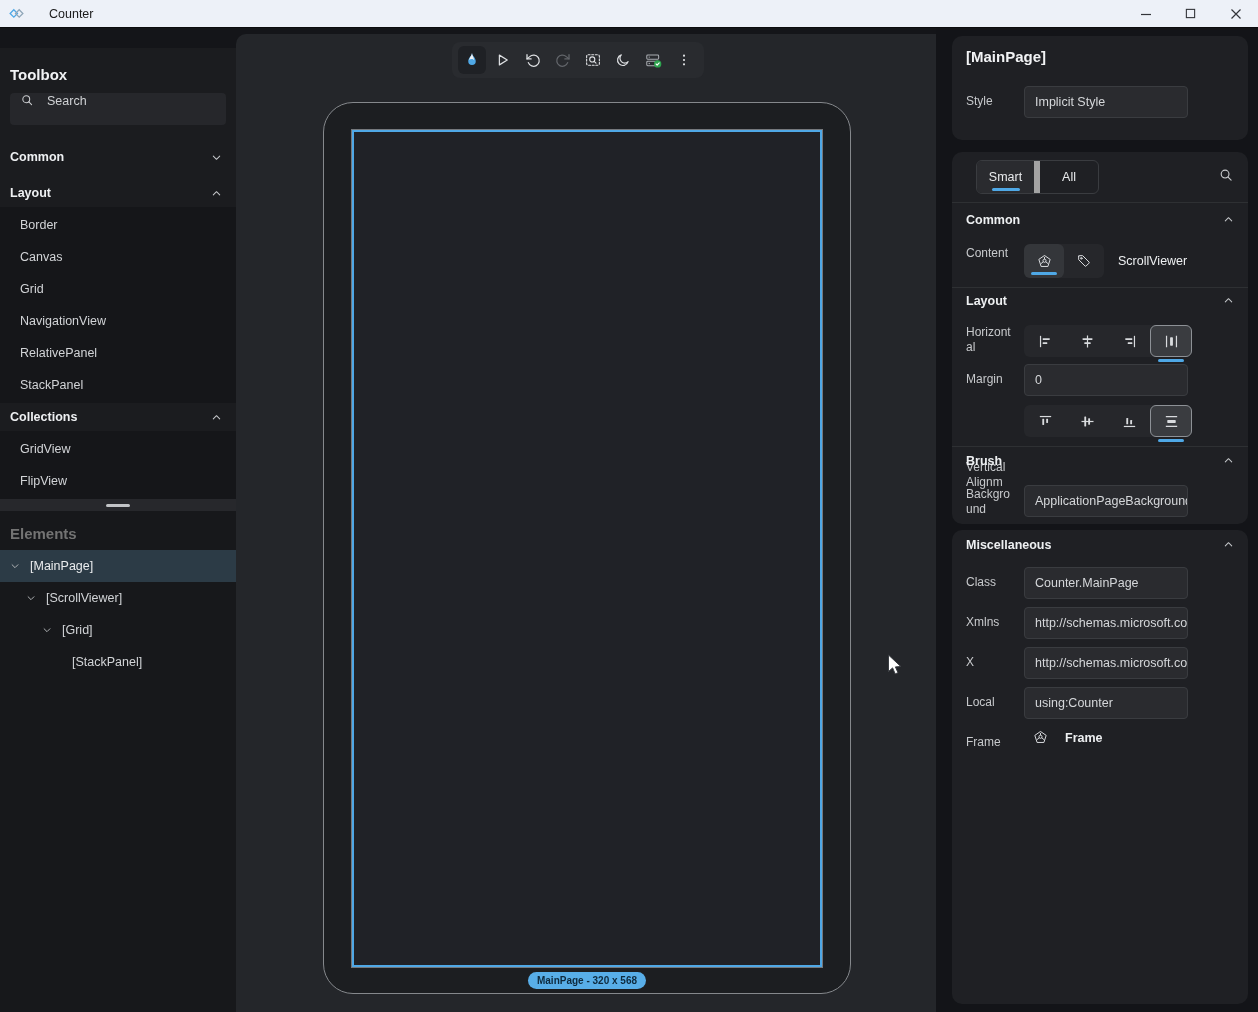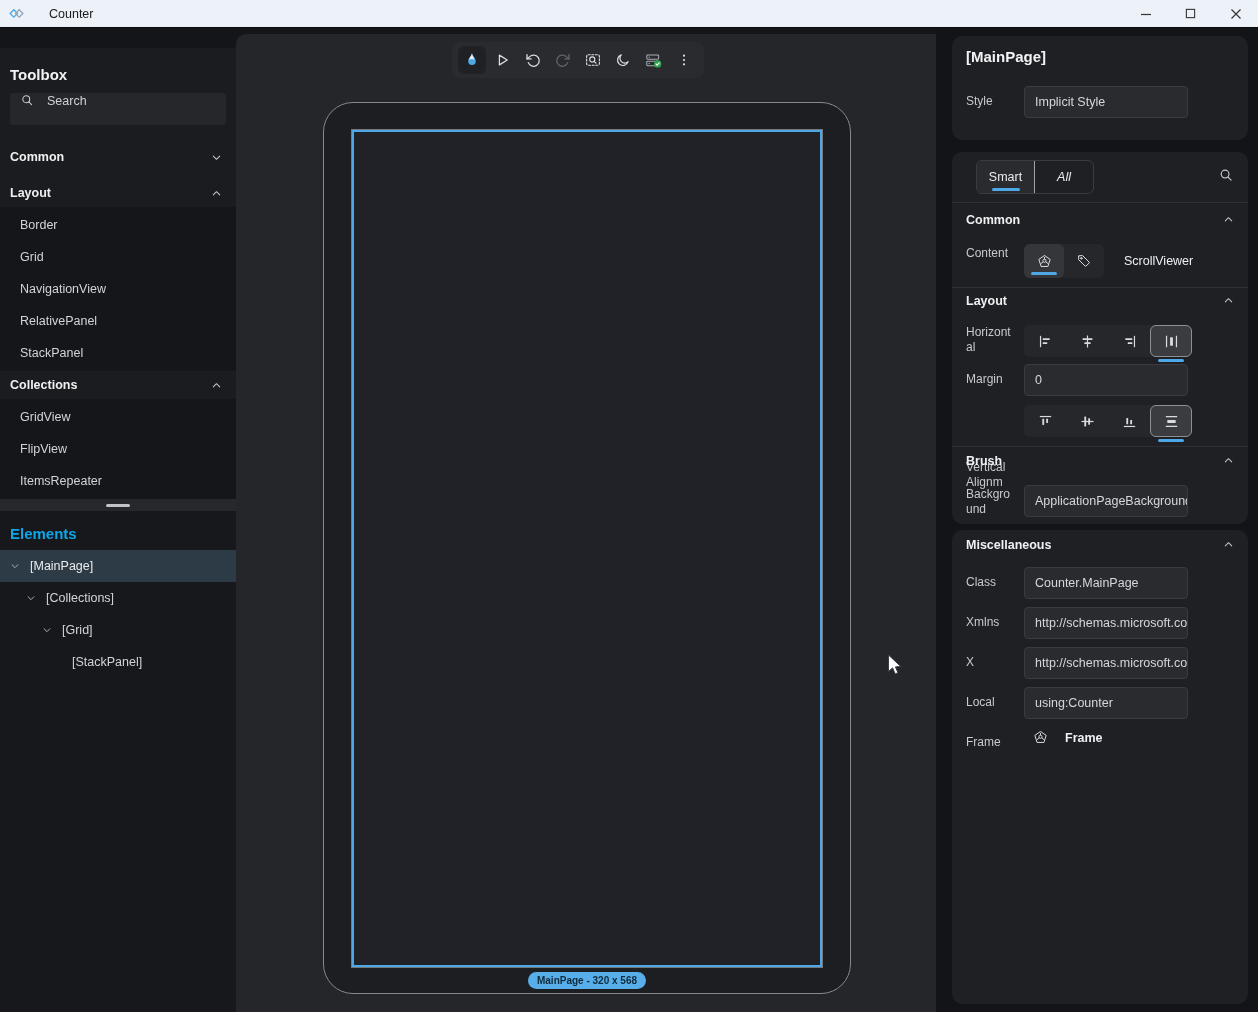--- a/index.html
+++ b/index.html
@@ -28,21 +28,21 @@
   .searchbox input::placeholder{color:#CFD1D4;opacity:1;}
   .sec-hdr{height:28px;display:flex;align-items:center;padding:0 14px 0 10px;
            font-size:12.5px;font-weight:bold;color:#EEF0F2;background:#1B1C1F;cursor:default;}
   .sec-hdr .chev{margin-left:auto;color:#C6C8CB;}
   .sec-hdr.first{margin-top:18px;}
   .tb-items{background:#151619;padding:2px 0;}
   .tb-item{height:32px;display:flex;align-items:center;padding-left:20px;
            font-size:12.5px;color:#D2D4D7;cursor:default;}
   .splitter{height:12px;background:#27282C;display:flex;align-items:center;justify-content:center;}
   .splitter .handle{width:24px;height:3px;border-radius:2px;background:#C2C4C7;}
-  .elements-title{padding:14px 10px 8px 10px;font-size:15px;font-weight:bold;color:#0ea5e9;}
+  .elements-title{padding:14px 10px 8px 10px;font-size:15px;font-weight:bold;color:#737373;}
   .trow{height:32px;display:flex;align-items:center;font-size:12.5px;color:#D2D4D7;cursor:default;}
   .trow .tchev{width:10px;height:10px;margin-right:10px;color:#AEB1B4;}
   .trow.sel{background:#2C3B46;color:#EAECEE;}
   .pad0{padding-left:10px;} .pad1{padding-left:26px;} .pad2{padding-left:42px;} .pad3{padding-left:72px;}
 
   
   .canvas{position:absolute;left:236px;top:34px;width:712px;height:978px;background:#24262A;
           border-radius:10px 10px 0 0;padding-left:16px;}
   .dtoolbar{position:absolute;left:216px;top:8px;width:252px;height:36px;background:#292B2F;
             border-radius:8px;display:flex;align-items:center;justify-content:space-evenly;padding:0 4px;box-sizing:border-box;}
@@ -69,21 +69,21 @@
           border-radius:4px;color:#D5D7DA;font-size:12.5px;line-height:30px;padding:0 10px;
           white-space:nowrap;overflow:hidden;box-sizing:border-box;cursor:text;}
   .divider{position:absolute;left:0;width:100%;height:1px;background:#2E3033;}
   .s-hdr{position:absolute;left:14px;font-size:12.5px;font-weight:bold;color:#EEF0F2;}
   .s-chev{position:absolute;right:14px;color:#C6C8CB;}
   .tabs{position:absolute;left:24px;top:8px;height:34px;display:flex;border:1px solid #3A3C40;
         border-radius:6px;overflow:hidden;box-sizing:border-box;}
   .tab{position:relative;display:flex;align-items:center;justify-content:center;
        font-size:12.5px;color:#E8EAEC;cursor:default;}
   .tab.smart{width:57px;background:#2A2B2F;}
-  .tab.all{width:58px;border-left:1px solid #a3a3a3;font-style:italic;}
+  .tab.all{width:58px;border-left:6px solid #a3a3a3;}
   .tab .ul{position:absolute;bottom:2px;left:50%;transform:translateX(-50%);width:28px;height:3px;
            border-radius:2px;background:#4FA8E6;}
   .seg{position:absolute;background:#26272B;border-radius:6px;display:flex;}
   .segbtn{position:relative;display:flex;align-items:center;justify-content:center;
           color:#D9DBDE;border-radius:6px;cursor:default;}
   .segbtn.on-soft{background:#34363A;}
   .segbtn.on-soft .ul{position:absolute;bottom:3px;left:50%;transform:translateX(-50%);
           width:26px;height:3px;border-radius:2px;background:#4FA8E6;}
   .segbtn.on-hard{background:#3A3C40;border:1px solid #8D9196;box-sizing:border-box;}
   .segbtn.on-hard .ul{position:absolute;bottom:-6px;left:50%;transform:translateX(-50%);
@@ -145,57 +145,57 @@
       <span>Layout</span>
       <span class="chev">
         <svg width="11" height="11" viewBox="0 0 24 24" fill="none" stroke="currentColor" stroke-width="2.2" stroke-linecap="round" stroke-linejoin="round">
             <path d="M5 15 L12 8 L19 15"></path>
           </svg>
       </span>
     </div>
   </div>
   <div class="tb-items">
     <div class="tb-item">Border</div>
+    <div class="tb-item">Canvas</div>
     <div class="tb-item">Grid</div>
     <div class="tb-item">NavigationView</div>
     <div class="tb-item">RelativePanel</div>
     <div class="tb-item">StackPanel</div>
   </div>
   <div class="sec-hdr">
     <span>Collections</span>
     <span class="chev">
       <svg width="11" height="11" viewBox="0 0 24 24" fill="none" stroke="currentColor" stroke-width="2.2" stroke-linecap="round" stroke-linejoin="round">
           <path d="M5 15 L12 8 L19 15"></path>
         </svg>
     </span>
   </div>
   <div class="tb-items">
     <div class="tb-item">GridView</div>
     <div class="tb-item">FlipView</div>
-    <div class="tb-item">ItemsRepeater</div>
   </div>
   <div class="splitter">
       <div class="handle"></div>
     </div>
   <div class="elements-title">Elements</div>
   <div class="trow sel pad0">
     <span class="tchev">
       <svg width="10" height="10" viewBox="0 0 24 24" fill="none" stroke="currentColor" stroke-width="2.4" stroke-linecap="round" stroke-linejoin="round">
           <path d="M5 9 L12 16 L19 9"></path>
         </svg>
     </span>
     <span>[MainPage]</span>
   </div>
   <div class="trow pad1">
     <span class="tchev">
       <svg width="10" height="10" viewBox="0 0 24 24" fill="none" stroke="currentColor" stroke-width="2.4" stroke-linecap="round" stroke-linejoin="round">
           <path d="M5 9 L12 16 L19 9"></path>
         </svg>
     </span>
-    <span>[Collections]</span>
+    <span>[ScrollViewer]</span>
   </div>
   <div class="trow pad2">
     <span class="tchev">
       <svg width="10" height="10" viewBox="0 0 24 24" fill="none" stroke="currentColor" stroke-width="2.4" stroke-linecap="round" stroke-linejoin="round">
           <path d="M5 9 L12 16 L19 9"></path>
         </svg>
     </span>
     <span>[Grid]</span>
   </div>
   <div class="trow pad3">
@@ -312,21 +312,21 @@
           </svg>
         <span class="ul"></span>
       </div>
       <div class="segbtn" style="width:40px;height:34px;">
         <svg width="16" height="16" viewBox="0 0 24 24" fill="none" stroke="currentColor" stroke-width="1.5" stroke-linecap="round" stroke-linejoin="round">
           <path d="M4 4.8 V10 L13.5 19.5 a1.2 1.2 0 0 0 1.7 0 L19.5 15.2 a1.2 1.2 0 0 0 0 -1.7 L10 4 H4.8 A0.8 0.8 0 0 0 4 4.8 Z"></path>
           <circle cx="8" cy="8" r="1.2"></circle>
           </svg>
       </div>
     </div>
-    <div class="val-ref" style="left:172px;top:102px;">ScrollViewer</div>
+    <div class="val-ref" style="left:166px;top:102px;">ScrollViewer</div>
     <div class="divider" style="top:135px;"></div>
 
     <div class="s-hdr" style="top:142px;">Layout</div>
     <span class="s-chev" style="top:143px;">
       <svg width="11" height="11" viewBox="0 0 24 24" fill="none" stroke="currentColor" stroke-width="2.2" stroke-linecap="round" stroke-linejoin="round">
           <path d="M5 15 L12 8 L19 15"></path>
         </svg>
     </span>
     <div class="plabel" style="top:173px;">Horizontal</div>
     <div class="seg" style="left:72px;top:173px;width:168px;height:32px;">

